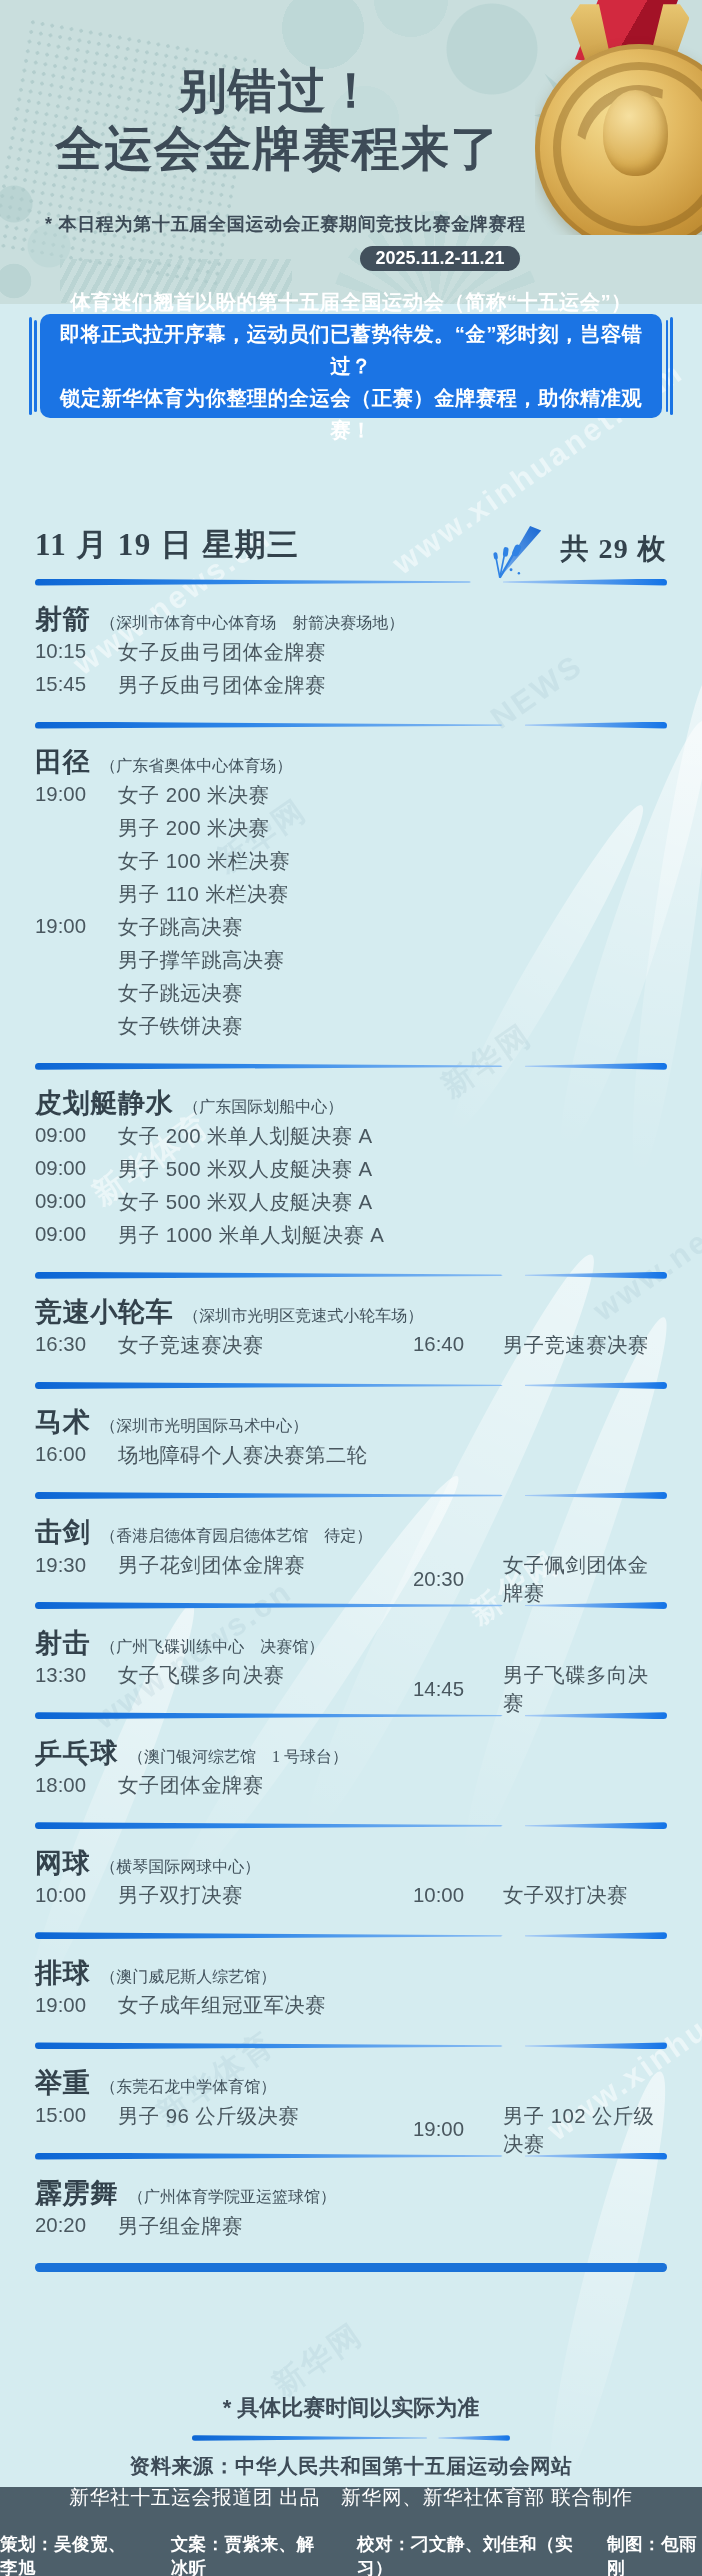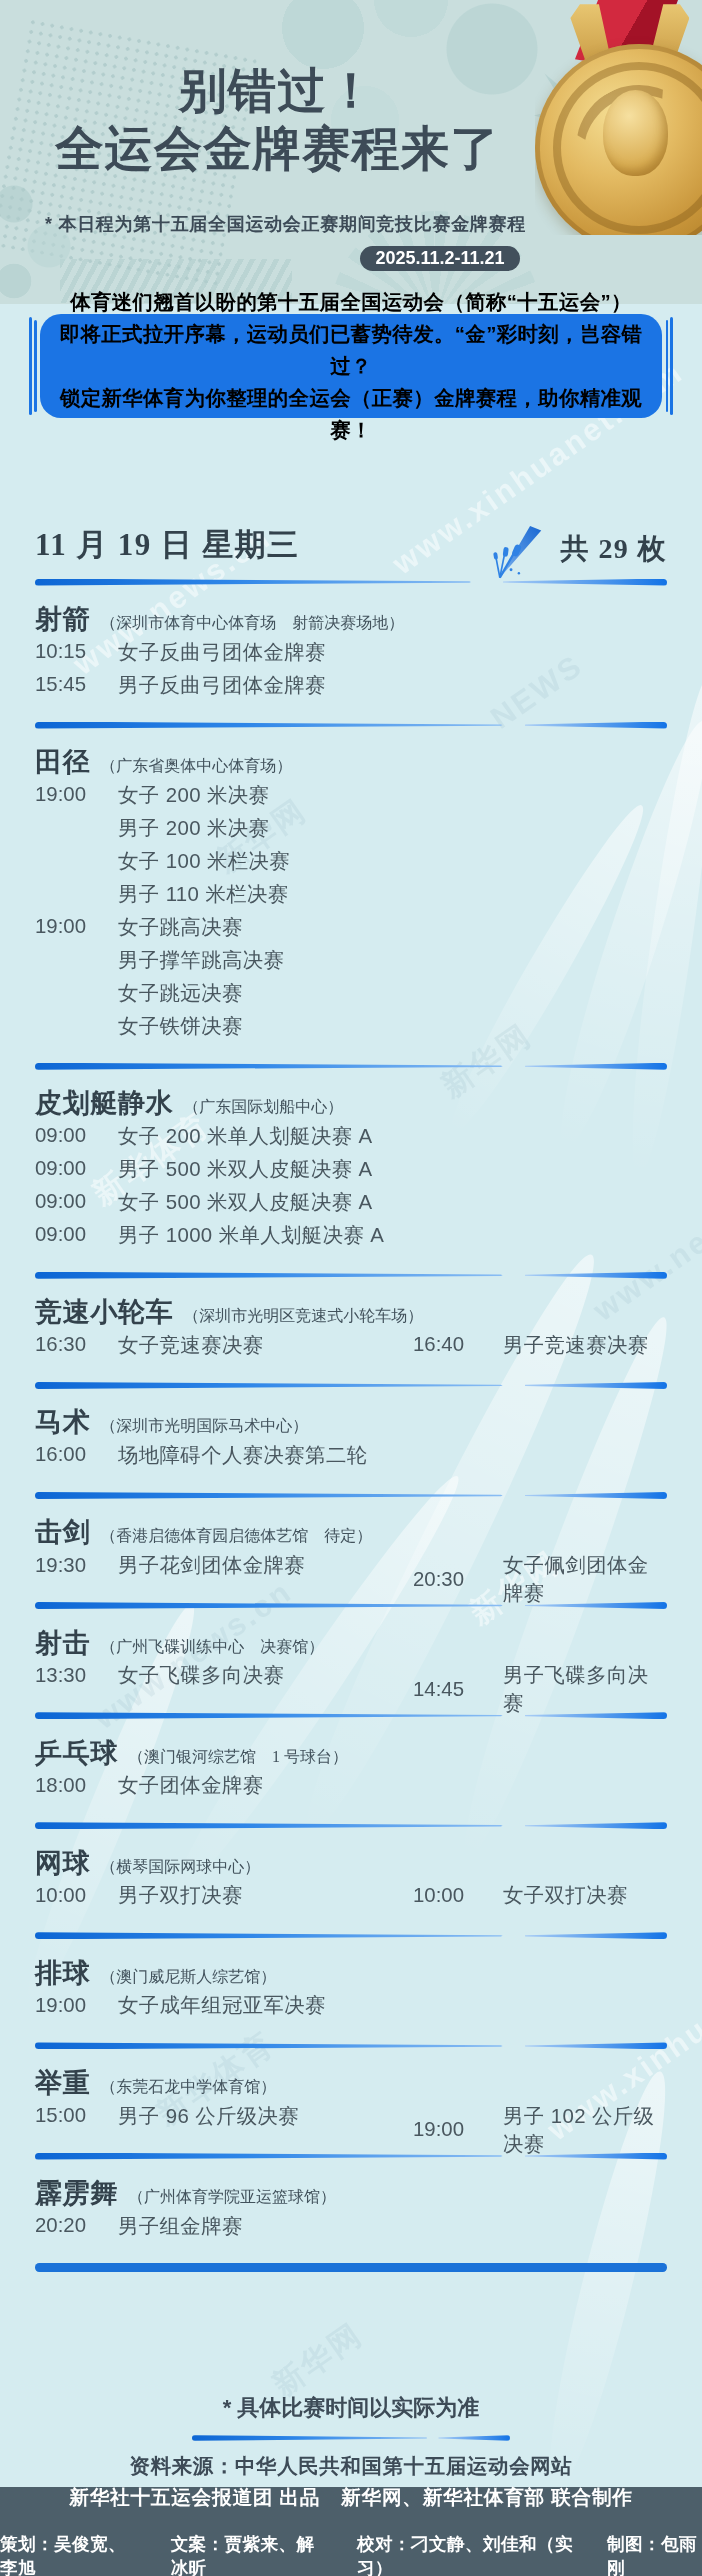--- a/index.html
+++ b/index.html
@@ -64,21 +64,21 @@
     border:8.4px solid rgba(133,92,26,.42);}
   .medal .disc::after{content:"";position:absolute;inset:41px;border-radius:50%;
     border-top:11.2px solid rgba(120,80,20,.38);border-left:7px solid transparent;
     border-right:7px solid transparent;transform:rotate(-28deg);}
   .medal .mascot{position:absolute;top:90px;right:34px;width:65px;height:86px;
     border-radius:50% 50% 46% 46%;
     background:radial-gradient(circle at 40% 30%,#f6e0a0,#d9ad52 70%,#c6933c);
     box-shadow:inset -4.2px -5.6px 9.8px rgba(140,95,25,.45);}
   
   .intro{position:absolute;left:40px;right:40px;top:314px;height:104px;
-    background:var(--box-blue);border-radius:21px;color:#000000;
+    background:var(--box-blue);border-radius:10px;color:#ffffff;
     display:flex;flex-direction:column;justify-content:center;text-align:center;
     font-weight:bold;font-size:20.4px;line-height:32px;letter-spacing:0.4px;}
   .intro .echo{position:absolute;top:2.8px;bottom:2.8px;width:2.8px;border-radius:2.1px;background:var(--box-blue);}
   .intro .echo.l1{left:-11.2px;}
   .intro .echo.l2{left:-6.3px;top:5.6px;bottom:5.6px;}
   .intro .echo.r1{right:-11.2px;}
   .intro .echo.r2{right:-6.3px;top:5.6px;bottom:5.6px;}
   
   .wm-layer{position:absolute;inset:0;pointer-events:none;}
   .wm{position:absolute;font-weight:bold;font-size:31px;white-space:nowrap;
@@ -121,21 +121,21 @@
   .cell.c2 .time{width:90px;}
   
   .note{margin-top:121px;text-align:center;font-size:22px;font-weight:bold;color:var(--dark);}
   .mini-wrap{width:318px;margin:12.6px auto 0;}
   .mini-wrap .divider{height:5.6px;margin-top:0;}
   .source{margin-top:11.2px;text-align:center;font-size:20.4px;font-weight:bold;color:var(--dark);letter-spacing:0.7px;}
   .deadline{margin-top:7px;text-align:center;font-size:20.4px;font-weight:bold;color:var(--dark);letter-spacing:0.7px;}
   
   .footer{position:absolute;left:0;bottom:0;width:702px;height:89px;background:var(--footer-bg);
     color:#fff;display:flex;flex-direction:column;align-items:center;justify-content:center;}
-  .footer .line1{display:flex;gap:21px;font-size:19.7px;font-weight:bold;letter-spacing:0.7px;}
+  .footer .line1{display:flex;gap:21px;font-size:19.7px;font-weight:normal;letter-spacing:0.7px;}
   .footer .hr{width:604px;height:1.4px;background:rgba(255,255,255,.75);margin:11.2px 0 9.8px;}
   .footer .line2{display:flex;gap:28px;font-size:17.6px;font-weight:bold;letter-spacing:0.4px;}
 </style>
 </head>
 <body>
 
 <div class="wm-layer">
   <div class="blade" style="left:610px;top:710px;width:49px;height:450px;transform:rotate(18deg);"></div>
   <div class="blade" style="left:653px;top:674px;width:41px;height:506px;transform:rotate(8deg);"></div>
   <div class="blade" style="left:528px;top:780px;width:38px;height:379px;transform:rotate(30deg);"></div>

